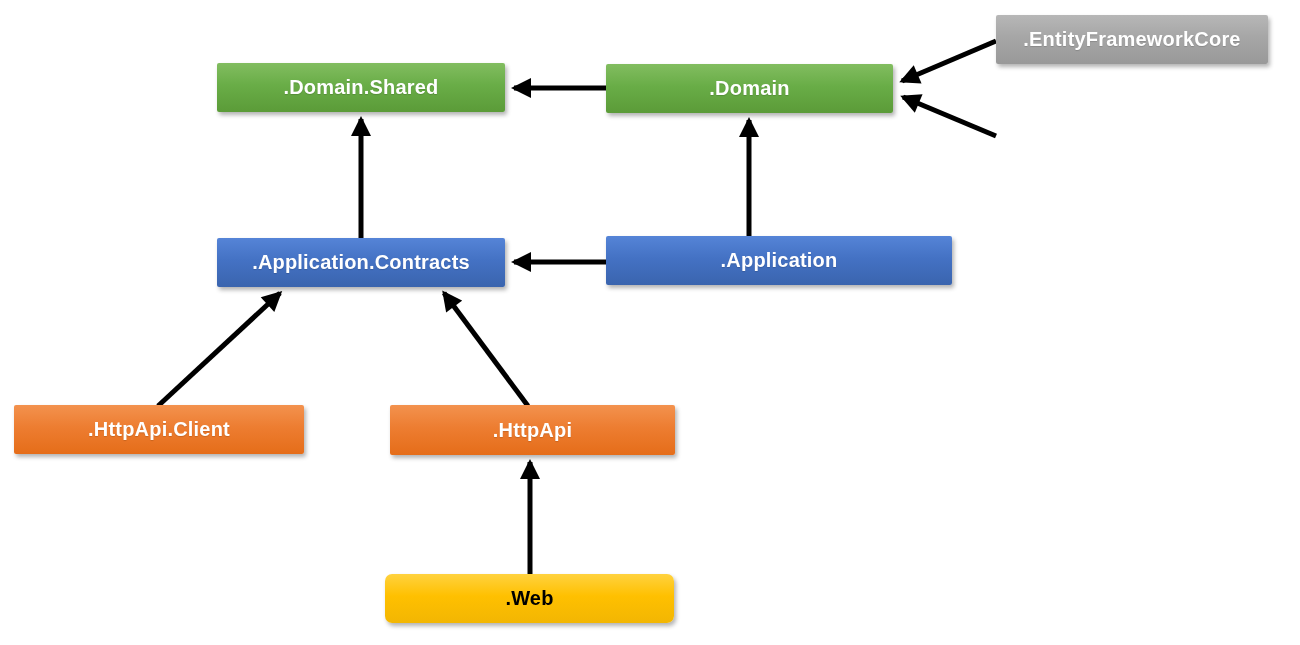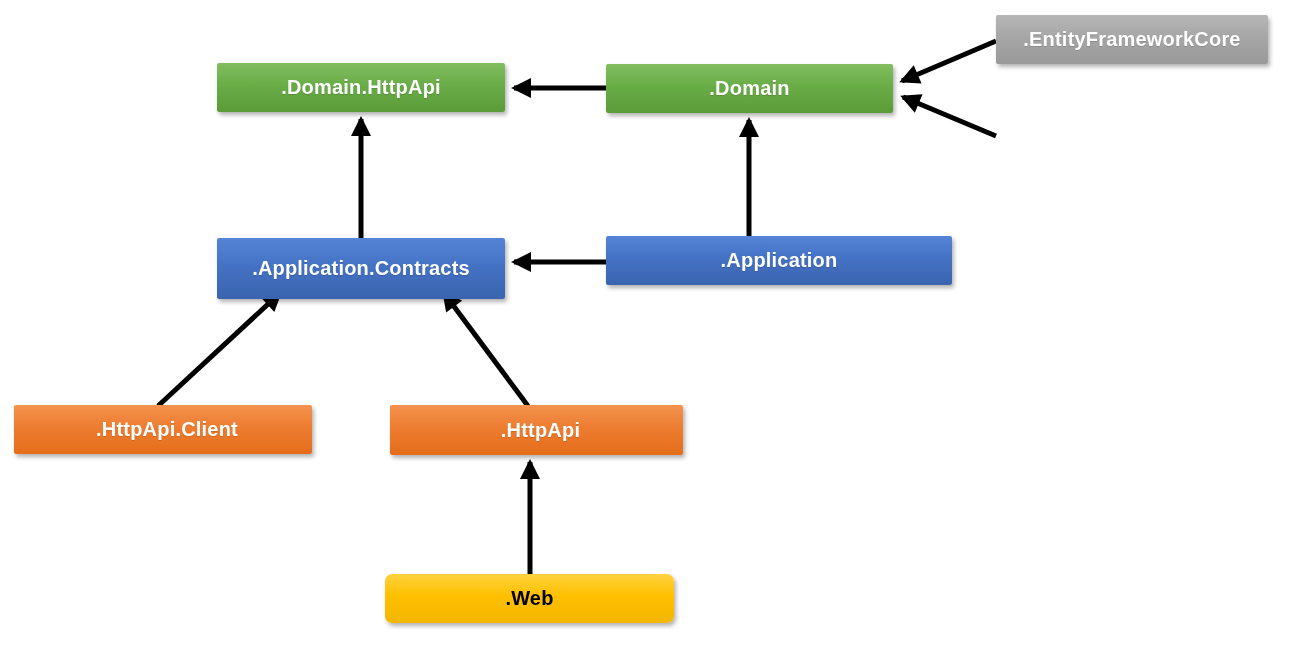--- a/index.html
+++ b/index.html
@@ -25,31 +25,31 @@
     font-weight: bold;
     font-size: 20px;
     color: #ffffff;
     letter-spacing: 0.2px;
     border-radius: 2px;
     box-shadow: 2px 3px 4px rgba(0,0,0,0.30);
     text-shadow: 0 1px 1px rgba(0,0,0,0.15);
   }
   .node.green  { background: linear-gradient(180deg, #82bd60 0%, #69ad47 45%, #5b9b38 100%); }
   .node.blue   { background: linear-gradient(180deg, #5584d7 0%, #4472c4 45%, #3a64ae 100%); }
-  .node.orange { background: linear-gradient(180deg, #f3924e 0%, #ed7d31 45%, #e56d19 100%); padding-left: 8px; }
+  .node.orange { background: linear-gradient(180deg, #f3924e 0%, #ed7d31 45%, #e56d19 100%); }
   .node.gray   { background: linear-gradient(180deg, #b7b7b7 0%, #a6a6a6 45%, #999999 100%); }
   .node.yellow { background: linear-gradient(180deg, #ffd23f 0%, #ffc000 45%, #f2b603 100%);
                  color: #000000; text-shadow: none; }
 
   
   #n-domain-shared         { left: 217px; top:  63px; width: 288px; height: 49px; }
   #n-domain                { left: 606px; top:  64px; width: 287px; height: 49px; }
   #n-entity-framework-core { left: 996px; top:  15px; width: 272px; height: 49px; }
   #n-mongodb               { left: 996px; top: 110px; width: 292px; height: 49px; }
-  #n-application-contracts { left: 217px; top: 238px; width: 288px; height: 61px; }
+  #n-application-contracts { left: 217px; top: 238px; width: 288px; height: 49px; }
   #n-application           { left: 606px; top: 236px; width: 346px; height: 49px; }
   #n-httpapi-client        { left:  14px; top: 405px; width: 290px; height: 49px; }
   #n-httpapi               { left: 390px; top: 405px; width: 285px; height: 50px; }
   #n-web                   { left: 385px; top: 574px; width: 289px; height: 49px; border-radius: 7px; }
 
   .edge { stroke: #000000; stroke-width: 5; }
 </style>
 </head>
 <body>
 
@@ -84,21 +84,21 @@
       <line class="edge" x1="158" y1="406" x2="280" y2="293" marker-end="url(#arrowhead)"></line>
     </g>
     <g>
       <line class="edge" x1="528" y1="406" x2="444" y2="293" marker-end="url(#arrowhead)"></line>
     </g>
     <g>
       <line class="edge" x1="530" y1="574" x2="530" y2="462" marker-end="url(#arrowhead)"></line>
     </g>
   </svg>
 
-  <div class="node green" id="n-domain-shared">.Domain.HttpApi</div>
+  <div class="node green" id="n-domain-shared">.Domain.Shared</div>
   <div class="node green" id="n-domain">.Domain</div>
   <div class="node gray" id="n-entity-framework-core">.EntityFrameworkCore</div>
   <div class="node blue" id="n-application-contracts">.Application.Contracts</div>
   <div class="node blue" id="n-application">.Application</div>
   <div class="node orange" id="n-httpapi-client">.HttpApi.Client</div>
   <div class="node orange" id="n-httpapi">.HttpApi</div>
   <div class="node yellow" id="n-web">.Web</div>
 
 </div>
 

